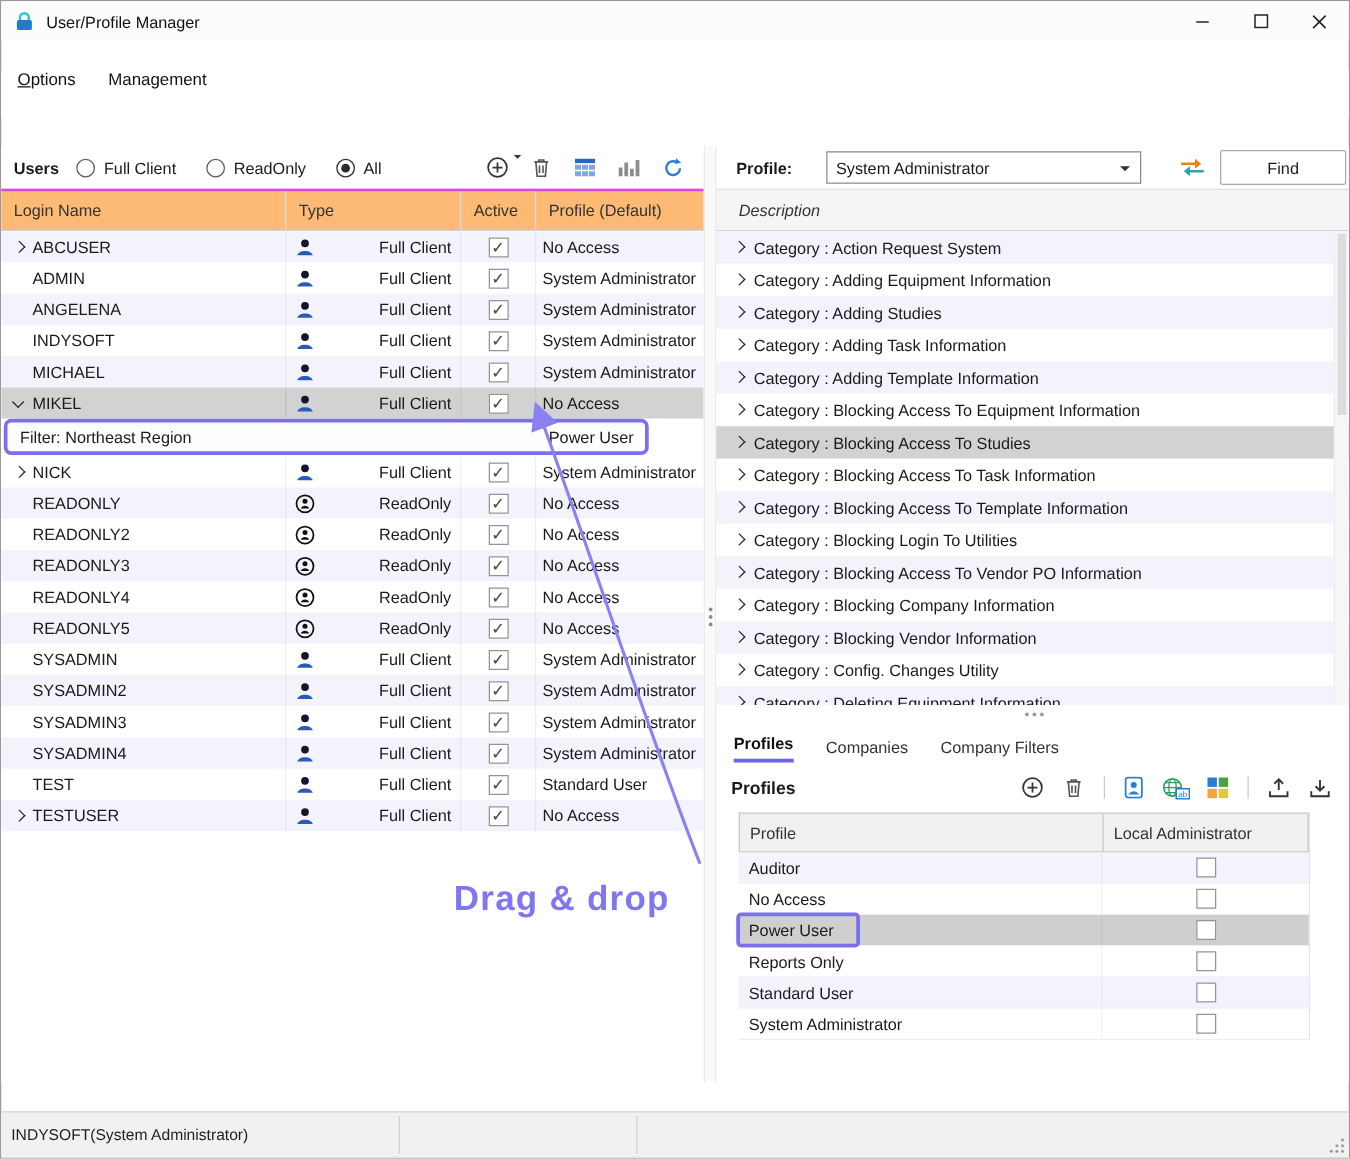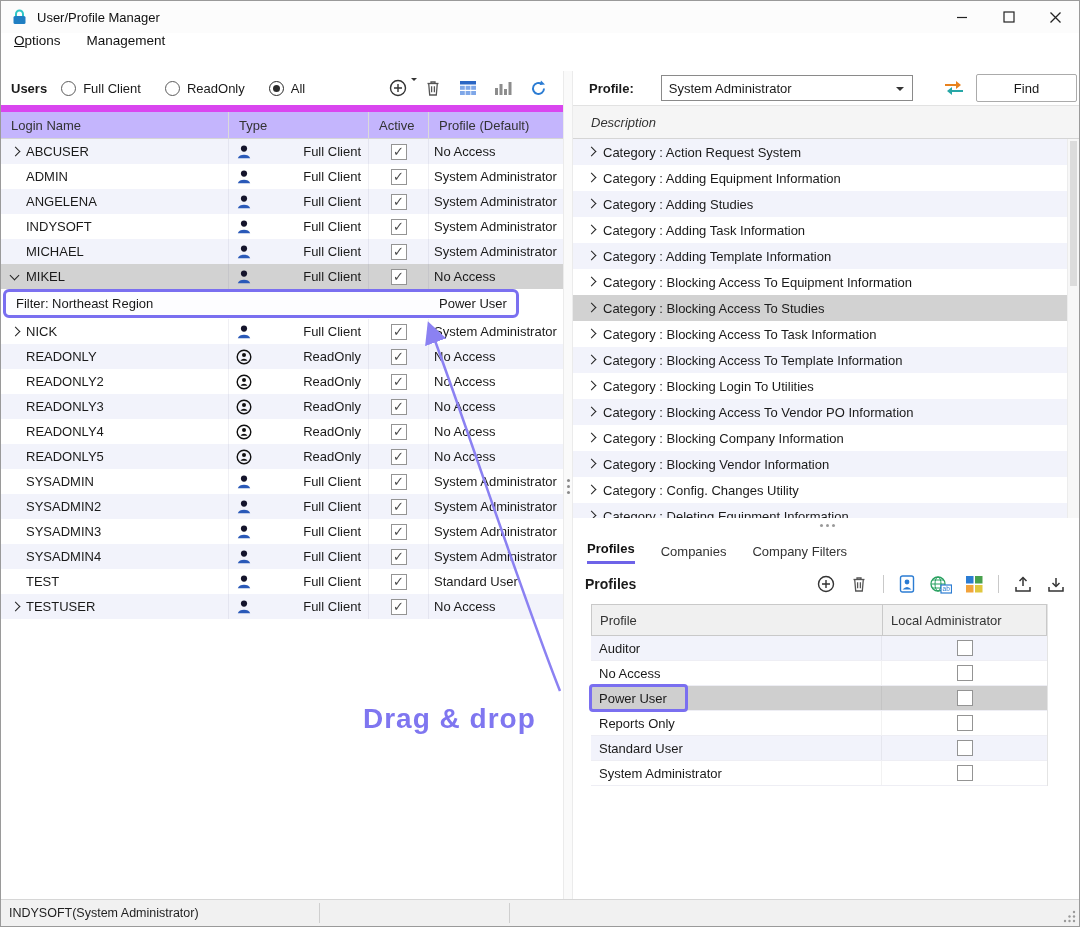--- a/index.html
+++ b/index.html
@@ -1,18 +1,18 @@
 <!DOCTYPE html>
 <html><head>
 <meta charset="utf-8">
 <style>
   *{margin:0;padding:0;box-sizing:border-box;}
   html,body{width:1080px;height:927px;overflow:hidden;}
   body{font-family:"Liberation Sans","DejaVu Sans",sans-serif;font-size:13px;color:#1a1a1a;background:#fff;position:relative;}
-  .window{position:absolute;inset:0;border:1px solid #9a9a9a;display:flex;flex-direction:column;background:#fff;}
+  .window{position:absolute;inset:0;border:1px solid #9a9a9a;display:flex;flex-direction:column;background:#fff;gap:23px;}
 
   
   .titlebar{height:32px;background:#fcfcfc;display:flex;align-items:center;flex:0 0 auto;}
   .app-icon{width:18px;height:18px;margin:0 8px 0 10px;display:flex;align-items:center;}
   .title-text{font-size:13px;color:#111;}
   .win-btns{margin-left:auto;display:flex;height:100%;}
   .win-btn{width:47px;display:flex;align-items:center;justify-content:center;}
 
   
   .menubar{height:38px;background:#fff;display:flex;padding-left:13px;gap:26px;flex:0 0 auto;}
@@ -28,21 +28,21 @@
   .radios{display:flex;align-items:center;}
   .radio-item{display:flex;align-items:center;gap:7px;margin-right:24px;}
   .radio-circle{width:15px;height:15px;border:1px solid #5c5c5c;border-radius:50%;position:relative;background:#fff;flex:0 0 15px;}
   .radio-circle.on{border-color:#2b2b2b;}
   .radio-circle.on::after{content:'';position:absolute;inset:3px;background:#2b2b2b;border-radius:50%;}
   .tb-icons{margin-left:auto;display:flex;align-items:center;gap:13px;}
   .tb-icon{width:22px;height:22px;display:flex;align-items:center;justify-content:center;position:relative;}
   .add-caret{position:absolute;right:-8px;top:1px;width:0;height:0;border:3.5px solid transparent;border-top-color:#333;}
 
   
-  .thead{height:34px;display:flex;background:#c4b5fd;border-top:7px solid #d946ef;border-bottom:1px solid #d5d5d5;flex:0 0 auto;}
+  .thead{height:34px;display:flex;background:#fdba74;border-top:2px solid #d946ef;border-bottom:1px solid #d5d5d5;flex:0 0 auto;}
   .th{display:flex;align-items:center;padding-left:10px;color:#333;border-right:1px solid #dadada;}
   .th.t-login{width:228px;}
   .th.t-type{width:140px;}
   .th.t-active{width:60px;}
   .th.t-profile{flex:1;border-right:none;}
   .tbody{flex:1;overflow:hidden;background:#fff;}
   .urow{height:25px;display:flex;background:#fff;}
   .urow.tint{background:#f2f3fb;}
   .urow.sel{background:#d2d2d2;}
   .cell{display:flex;align-items:center;border-right:1px solid rgba(70,70,120,0.08);}
@@ -103,21 +103,21 @@
   .pth.ladmin{flex:1;}
   .prow{height:25px;display:flex;background:#fff;border-bottom:1px solid #eeeef4;}
   .prow.tint{background:#f2f3fb;}
   .prow.sel{background:#cfcfcf;}
   .pc-profile{width:291px;display:flex;align-items:center;padding-left:8px;position:relative;border-right:1px solid rgba(0,0,0,0.05);}
   .pc-admin{flex:1;display:flex;align-items:center;justify-content:center;}
   .pu-box{position:absolute;left:-2px;top:-2px;height:28px;width:99px;border:3px solid #7a6ff0;border-radius:4px;z-index:2;}
   .pname{position:relative;z-index:3;}
 
   
-  .statusbar{height:27px;background:#f1f1f1;border-top:1px solid #d6d6d6;position:relative;display:flex;align-items:center;flex:0 0 auto;}
+  .statusbar{height:37px;background:#f1f1f1;border-top:1px solid #d6d6d6;position:relative;display:flex;align-items:center;flex:0 0 auto;}
   .status-text{padding-left:8px;font-size:12.5px;color:#1f1f1f;}
   .s-sep{position:absolute;top:3px;bottom:3px;width:1px;background:#cfcfcf;}
   .grip{position:absolute;right:3px;bottom:3px;display:flex;}
 
   
   .overlay{position:absolute;inset:0;pointer-events:none;z-index:50;}
   .dragdrop{position:absolute;left:363px;top:703px;font-size:28px;font-weight:bold;color:#7f76f0;letter-spacing:1px;}
 </style>
 </head>
 <body>

